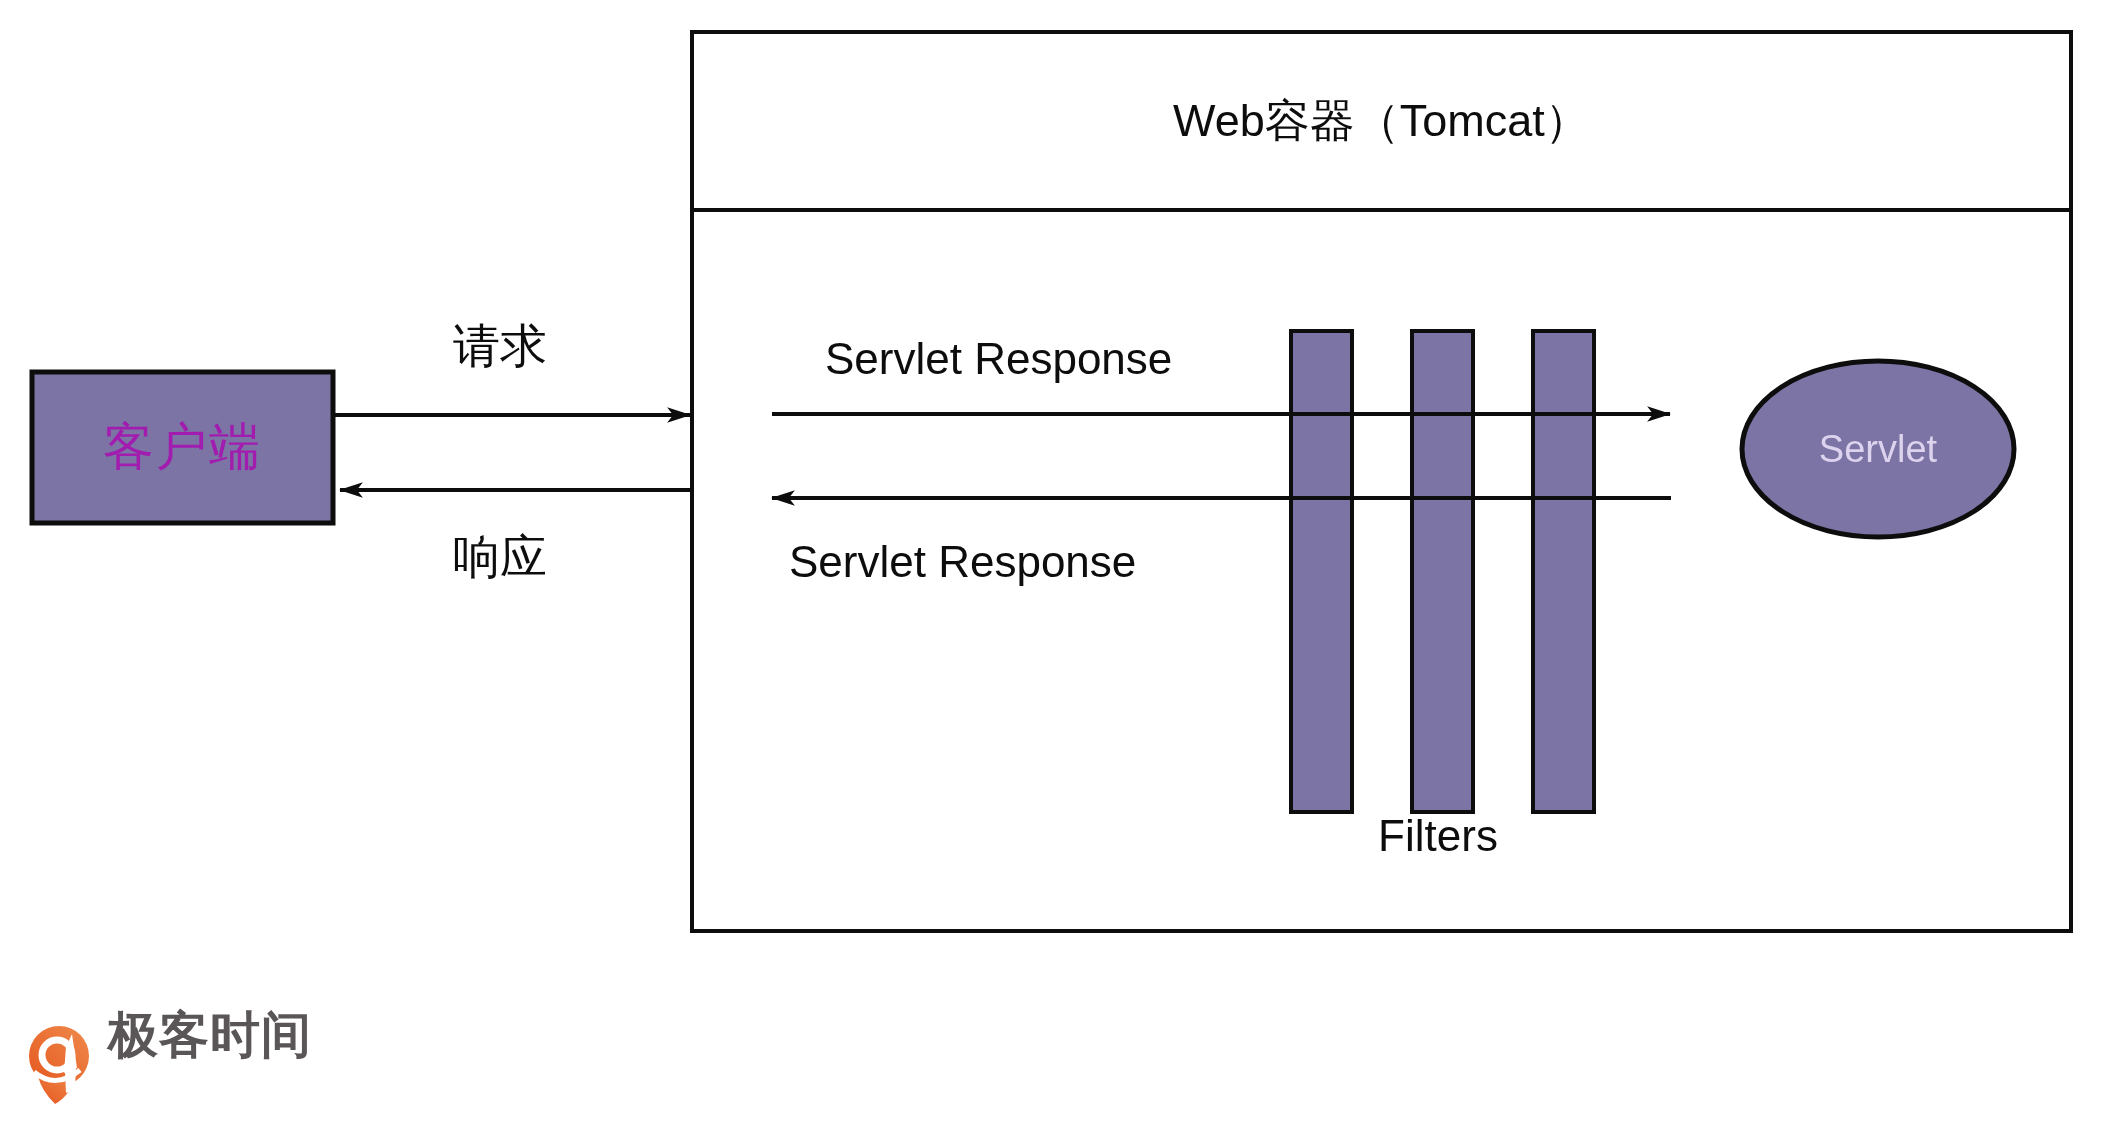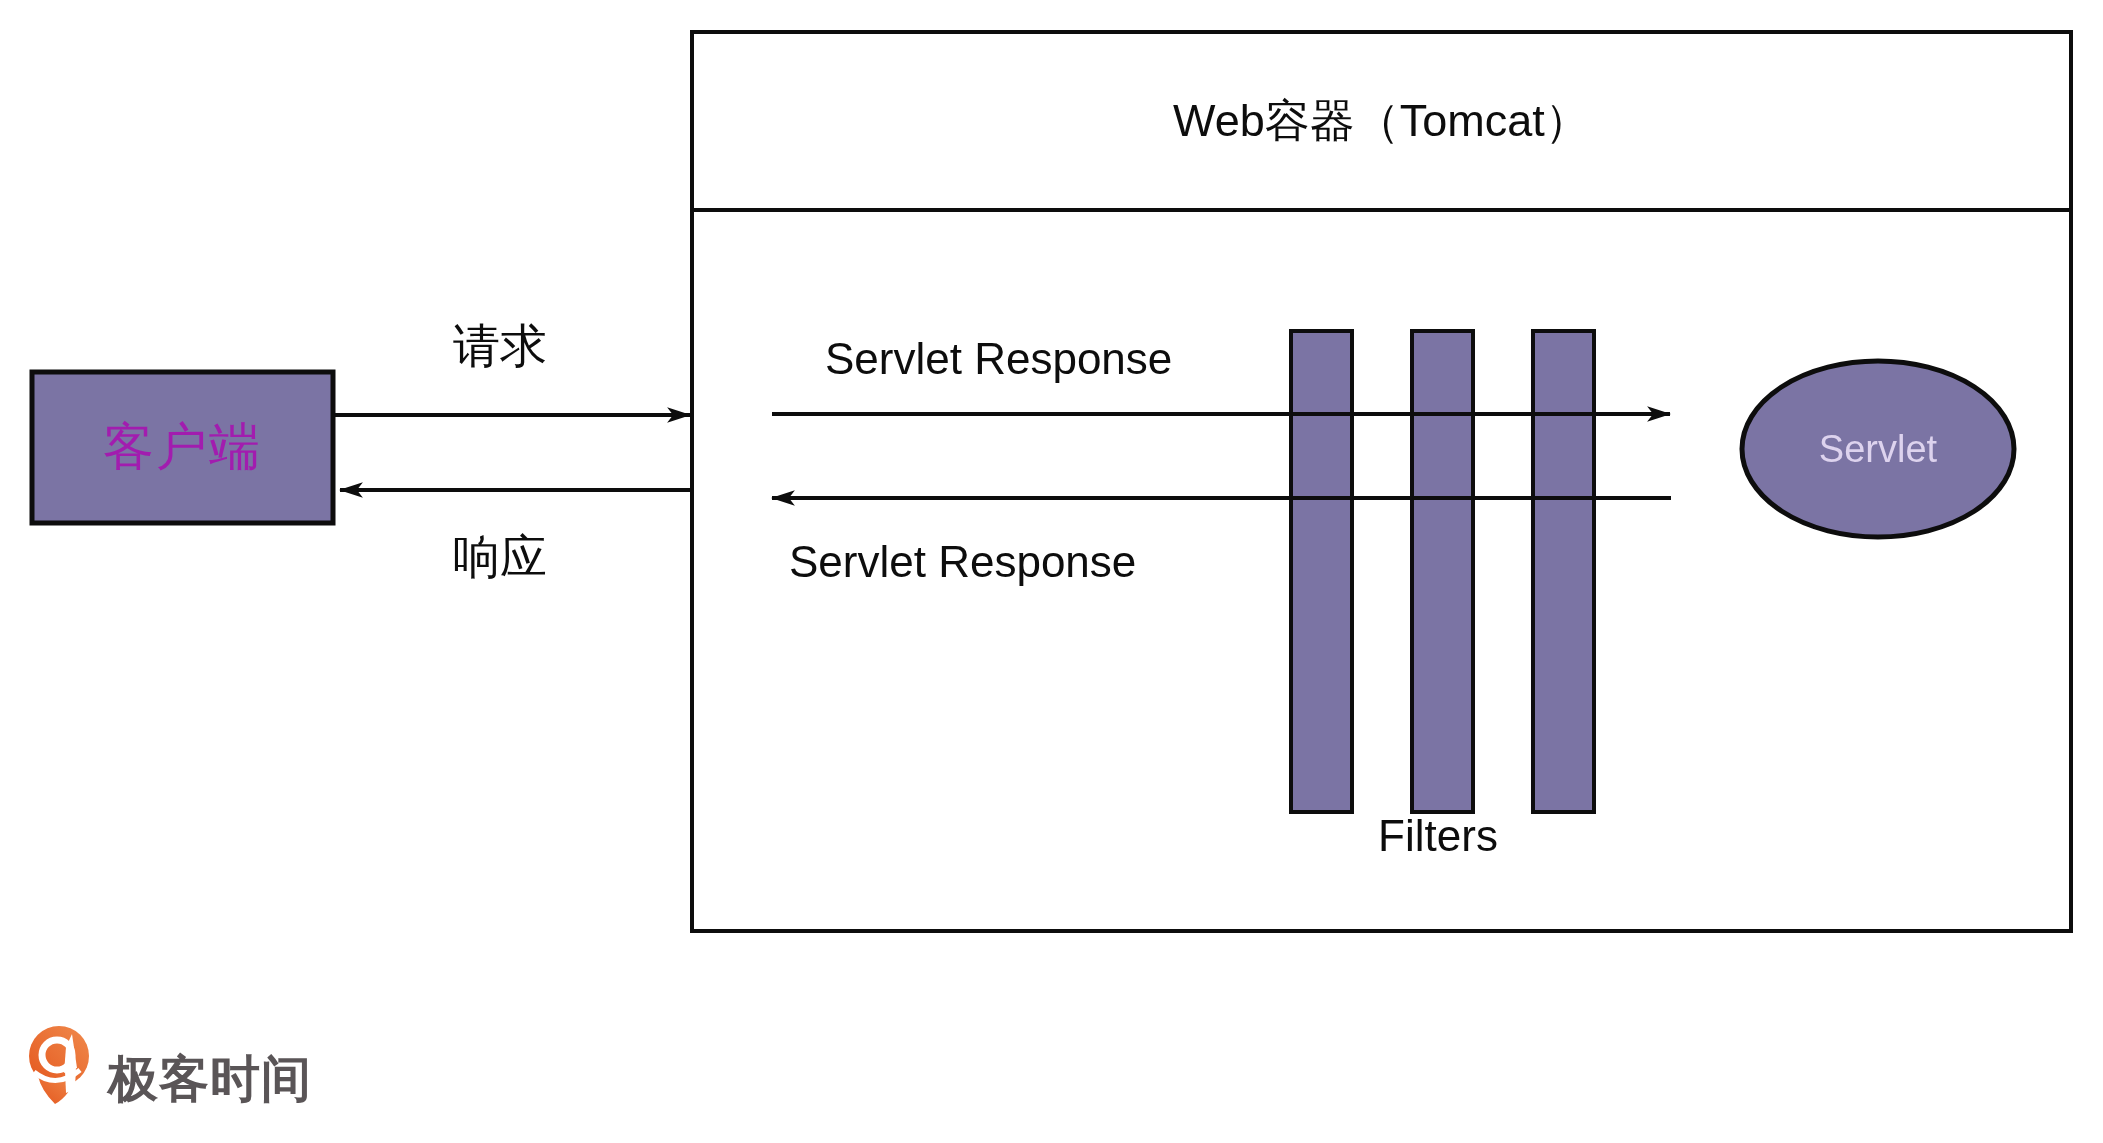--- a/index.html
+++ b/index.html
@@ -85,21 +85,21 @@
     height: 175px;
     display: flex;
     align-items: center;
     justify-content: center;
     font-size: 38px;
     color: #ddd3ee;
   }
   .brand {
     position: absolute;
     left: 108px;
-    top: 1046px;
+    top: 1002px;
     font-size: 50px;
     font-weight: 600;
     color: #5a5557;
     letter-spacing: 1px;
   }
   .logo-icon {
     position: absolute;
     left: 28px;
     top: 1026px;
   }

